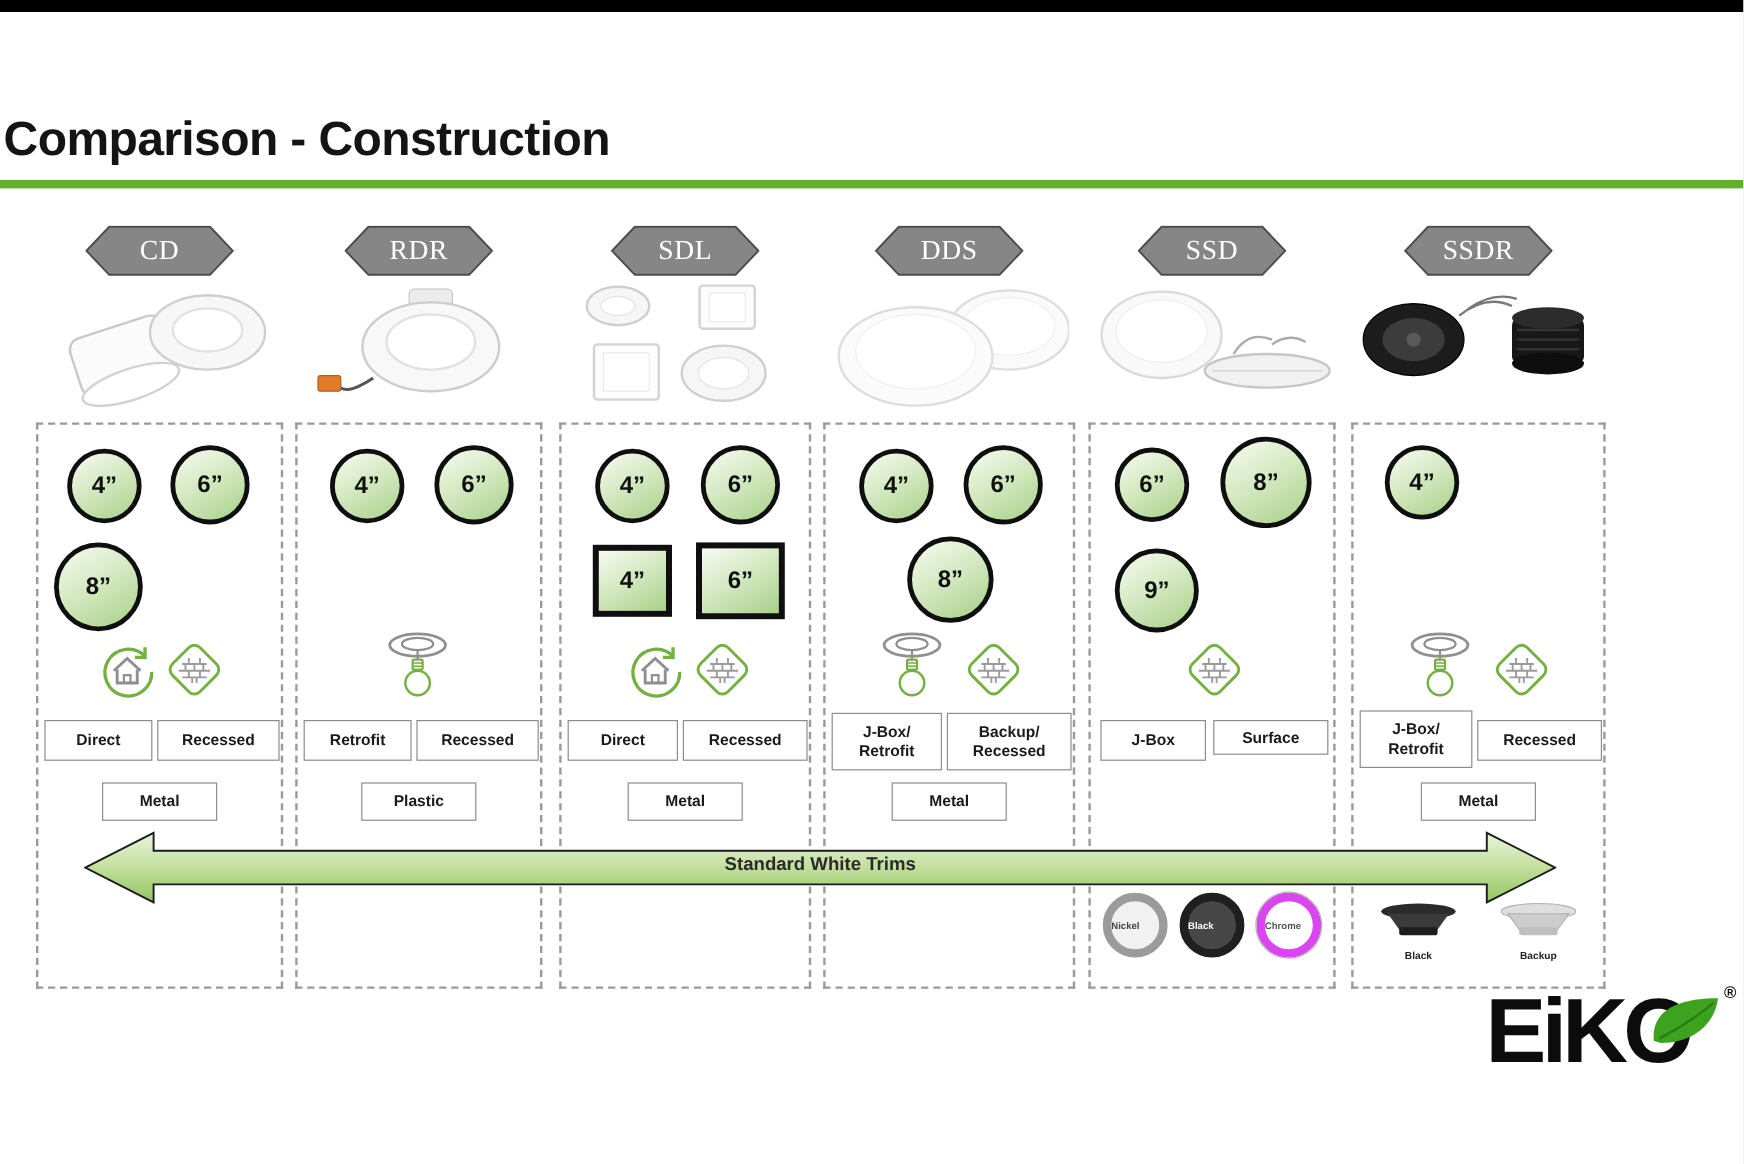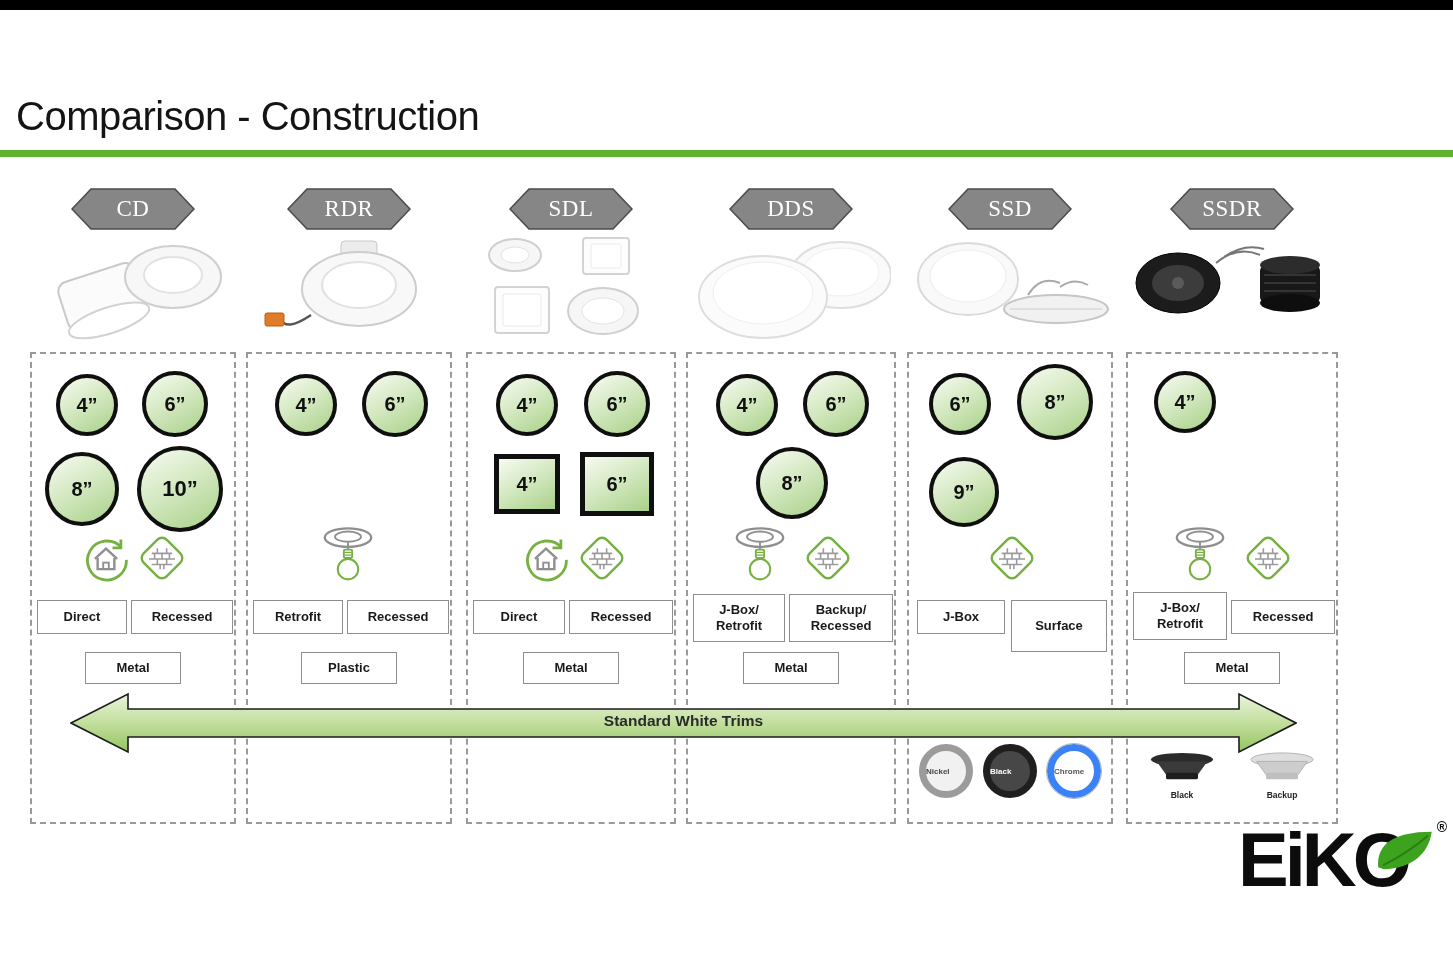--- a/index.html
+++ b/index.html
@@ -1,19 +1,19 @@
 <!DOCTYPE html>
 <html><head>
 <meta charset="utf-8">
 <style>
   html,body{margin:0;padding:0;background:#e9e9e9;}
   .slide{position:relative;width:1453px;height:970px;background:#ffffff;overflow:hidden;
          font-family:"Liberation Sans",sans-serif;color:#111;}
   .topbar{position:absolute;left:0;top:0;right:0;height:10px;background:#000;}
-  .title{position:absolute;left:16px;top:94px;font-size:40px;font-weight:400;color:#141414;letter-spacing:-0.5px;}
+  .title{position:absolute;left:3px;top:94px;font-size:40px;font-weight:700;color:#141414;letter-spacing:-0.5px;}
   .rule{position:absolute;left:0;right:0;top:150px;height:7px;background:#5fb22e;}
 
   .col{position:absolute;top:185px;height:785px;}
   .c0{left:30px;width:206px}.c1{left:246px;width:206px}.c2{left:466px;width:210px}
   .c3{left:686px;width:210px}.c4{left:907px;width:206px}.c5{left:1126px;width:212px}
 
   .banner{position:absolute;top:3px;left:50%;transform:translateX(-50%);width:124px;height:42px;font-family:Liberation Serif, serif;}
   .banner svg{position:absolute;inset:0;width:100%;height:100%;}
   .banner-label{position:absolute;inset:0;display:flex;align-items:center;justify-content:center;
                 color:#fff;font-size:23px;letter-spacing:0.5px;}
@@ -38,21 +38,21 @@
   .material-box{left:50%;transform:translateX(-50%);top:298px;height:32px;}
 
   .arrow-wrap{position:absolute;left:70px;top:692px;width:1227px;height:62px;z-index:6;font-weight:bold;}
   .arrow-label{position:absolute;left:0;right:0;top:20px;text-align:center;font-size:15.5px;color:#2b2b2b;}
 
   .trims{position:absolute;top:390px;left:0;right:0;display:flex;justify-content:center;gap:10px;z-index:7;}
   .trim-ring{width:54px;height:54px;border-radius:50%;display:flex;align-items:center;justify-content:flex-start;
      font-size:8px;font-weight:700;box-sizing:border-box;background:#fff;color:#444;}
   .ring-nickel{border:7px solid #9b9b9b;background:#f1f1f1;}
   .ring-black{border:7px solid #1f1f1f;background:#474747;color:#fff;}
-  .ring-chrome{border:7px solid #3b82f6;outline:1px solid #b5b5b5;color:#555;}
+  .ring-chrome{border:7px solid #d946ef;outline:1px solid #b5b5b5;color:#555;}
 
   .finishes{position:absolute;top:398px;left:0;right:0;display:flex;justify-content:center;gap:20px;z-index:7;}
   .finish{width:80px;text-align:center;}
   .finish svg{width:74px;height:32px;}
   .finish-label{font-size:8.5px;font-weight:700;color:#222;margin-top:2px;}
 
   .footnote{position:absolute;left:14px;top:651px;width:200px;font-size:12px;color:#3c3c3c;line-height:1.8;}
 
   .logo{position:absolute;left:1238px;top:822px;width:205px;height:84px;
         font-weight:800;font-size:76px;letter-spacing:-4px;color:#0c0c0c;line-height:1.0;}
@@ -81,21 +81,20 @@
           <ellipse cx="68" cy="88" rx="42" ry="13" fill="#fff" stroke="#d2d2d2" stroke-width="2"></ellipse>
         </g>
         <ellipse cx="140" cy="44" rx="48" ry="31" fill="#f7f7f7" stroke="#cfcfcf" stroke-width="2"></ellipse>
         <ellipse cx="140" cy="42" rx="29" ry="18" fill="#ffffff" stroke="#e2e2e2" stroke-width="2"></ellipse>
       </svg>
     </div>
     <div class="box">
       <div class="size-circle" style="left:24px;top:20px;width:62px;height:62px">4”</div>
       <div class="size-circle" style="left:110px;top:17px;width:66px;height:66px">6”</div>
       <div class="size-circle" style="left:13px;top:98px;width:74px;height:74px">8”</div>
-      <div class="size-circle" style="left:105px;top:92px;width:86px;height:86px;font-size:22px">10”</div>
       <div class="icon" style="left:48px">
         <svg viewBox="0 0 56 56">
             <path d="M44 16 A21 21 0 1 0 50 30" fill="none" stroke="#76b041" stroke-width="3"></path>
             <path d="M44 8 v9 h-9" fill="none" stroke="#76b041" stroke-width="3"></path>
             <path d="M16 29 L28 18 L40 29" fill="none" stroke="#8f8f8f" stroke-width="2.6"></path>
             <path d="M19 28 v12 h18 v-12" fill="none" stroke="#8f8f8f" stroke-width="2.6"></path>
             <rect x="25" y="33" width="6" height="7" fill="none" stroke="#8f8f8f" stroke-width="2"></rect>
           </svg>
       </div>
       <div class="icon" style="left:104px">
@@ -291,21 +290,21 @@
             <rect x="10.5" y="10.5" width="35" height="35" rx="7" fill="#fff" stroke="#76b041" stroke-width="2.6" transform="rotate(45 28 28)"></rect>
             <g stroke="#9b9b9b" stroke-width="1.7" fill="none">
               <path d="M17 23 h22 M14 29 h28 M17 35 h22"></path>
               <path d="M23 17.5 v5.5 M33 17.5 v5.5 M20 23 v6 M28 23 v6 M36 23 v6 M23 29 v6 M33 29 v6 M26 35 v5 M30 35 v5"></path>
             </g>
           </svg>
       </div>
       <div class="install-box" style="left:8px;width:88px;top:246px;height:34px">
           <span>J-Box</span>
         </div>
-      <div class="install-box" style="left:102px;width:96px;top:246px;height:52px">
+      <div class="install-box" style="left:102px;width:96px;top:246px;height:29px">
           <span>Surface</span>
         </div>
       <div class="trims">
         <div class="trim-ring ring-nickel">
             <span>Nickel</span>
           </div>
         <div class="trim-ring ring-black">
             <span>Black</span>
           </div>
         <div class="trim-ring ring-chrome">

